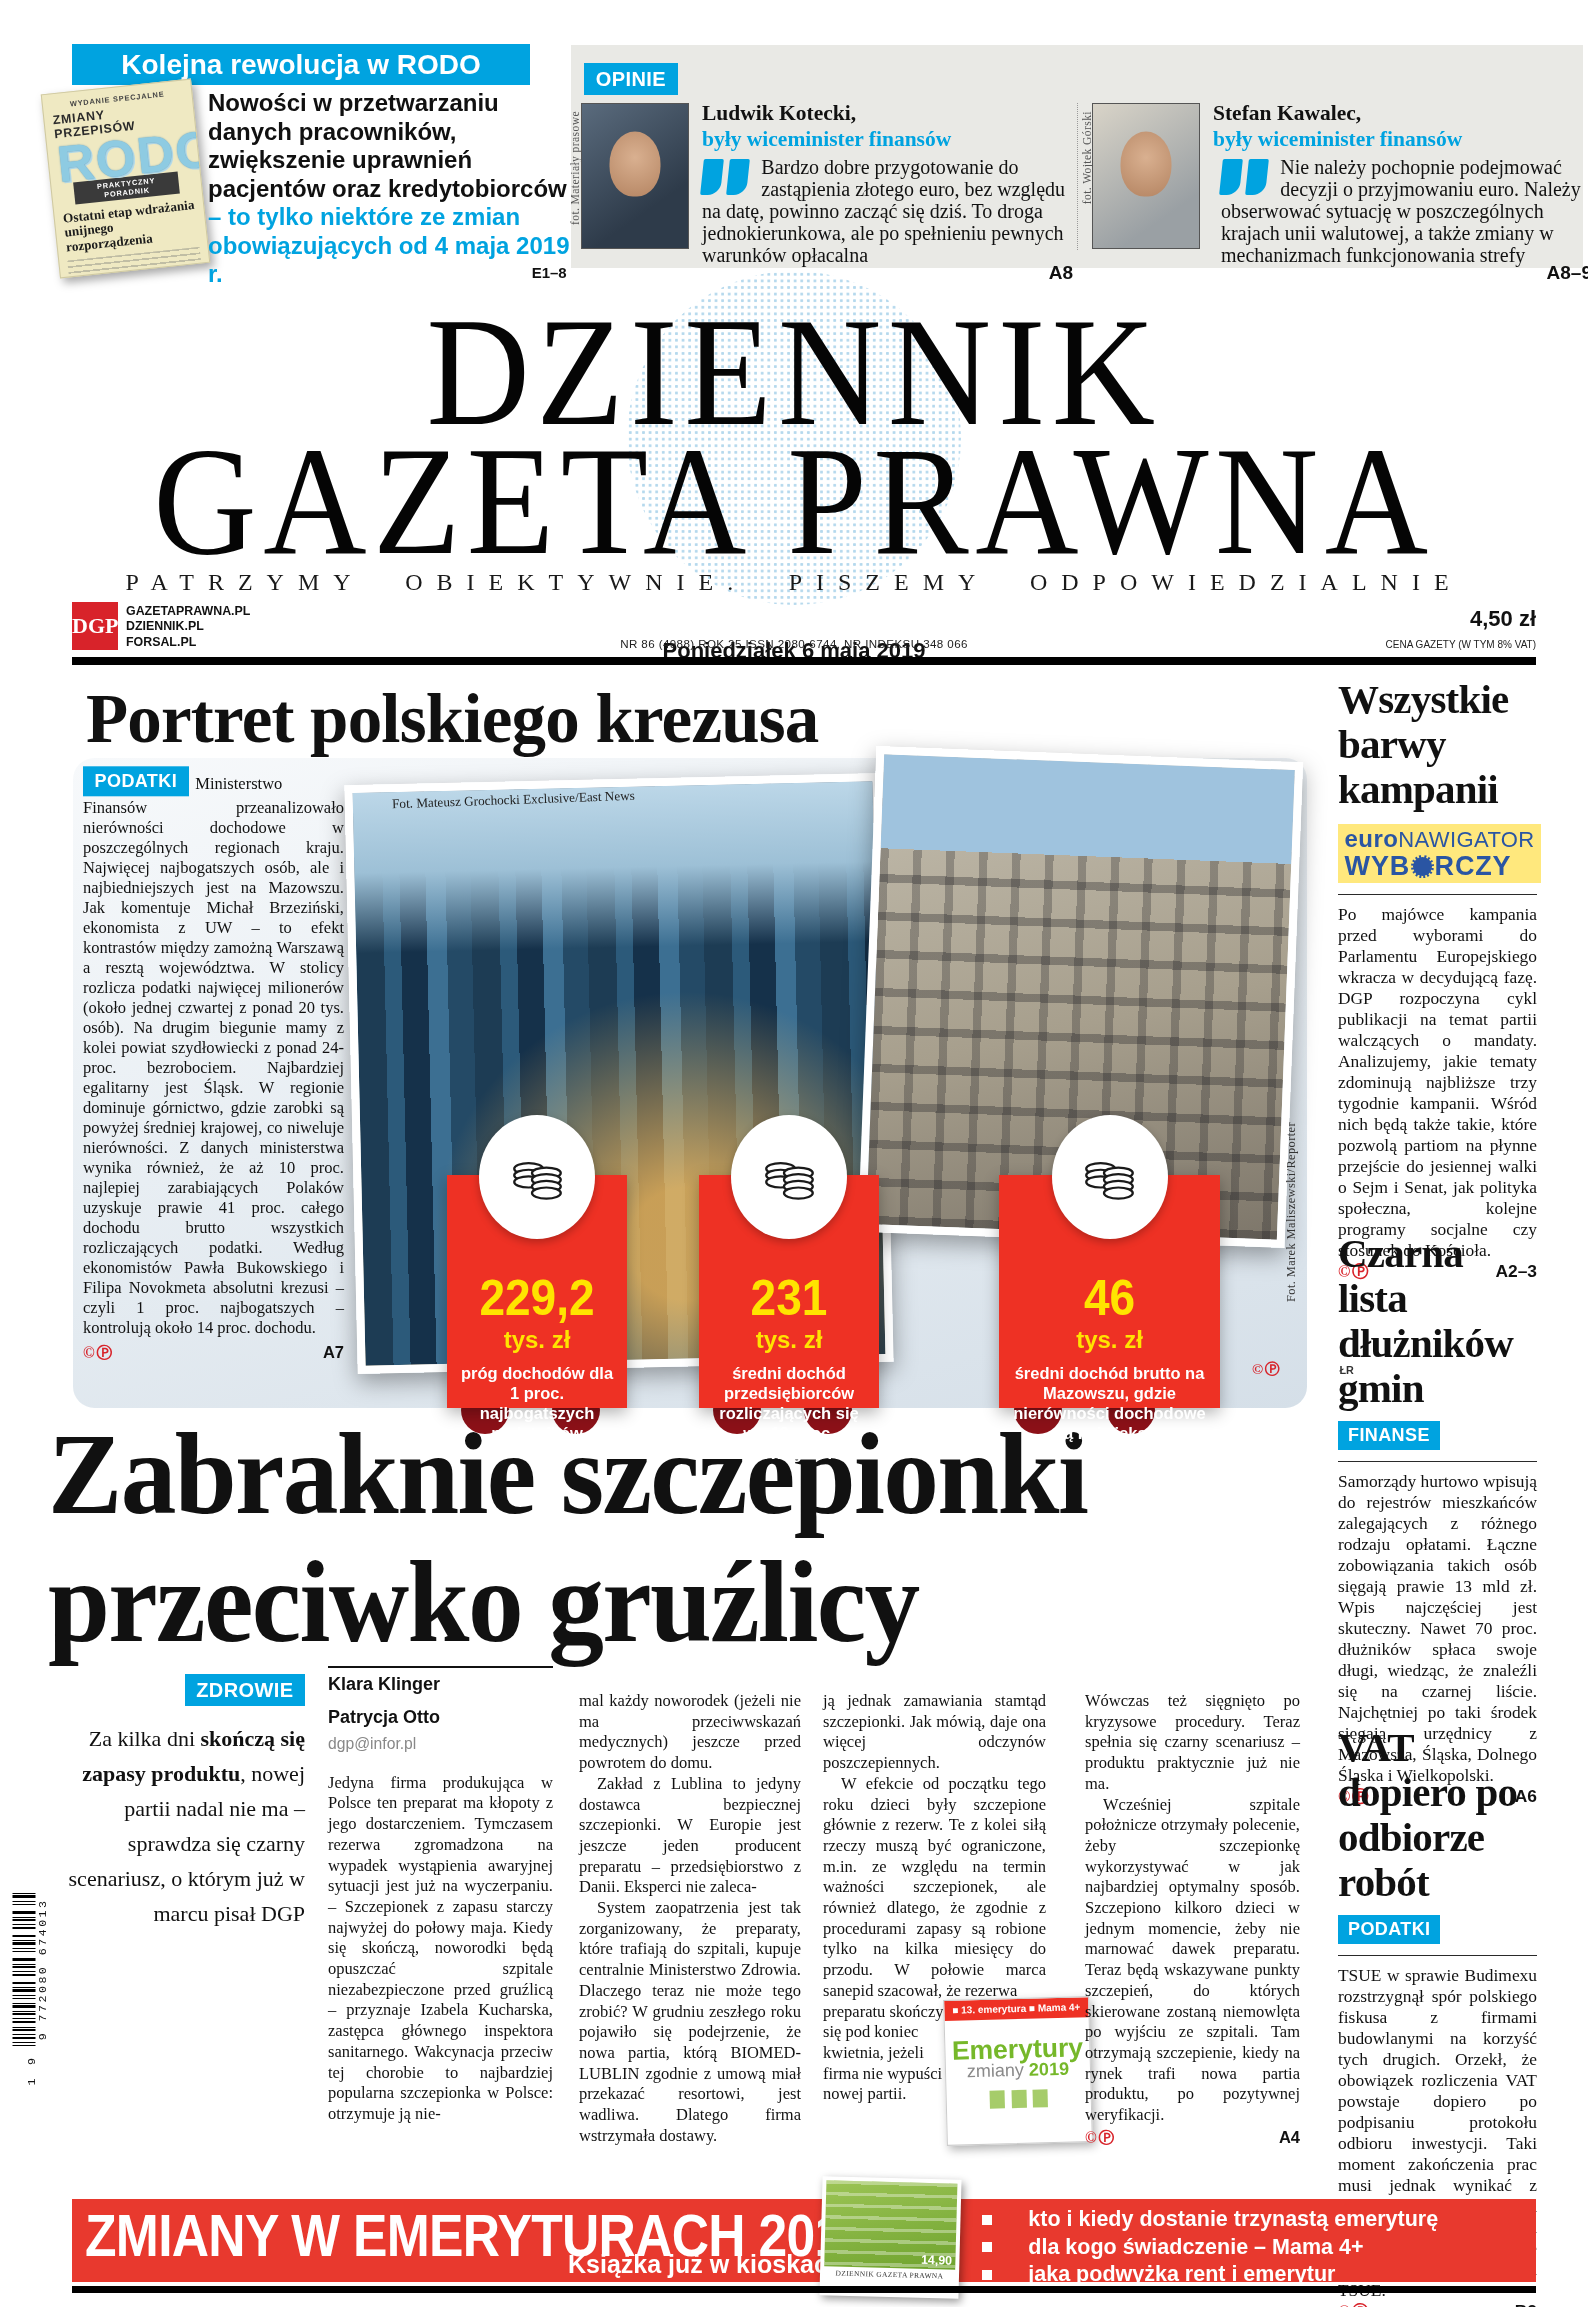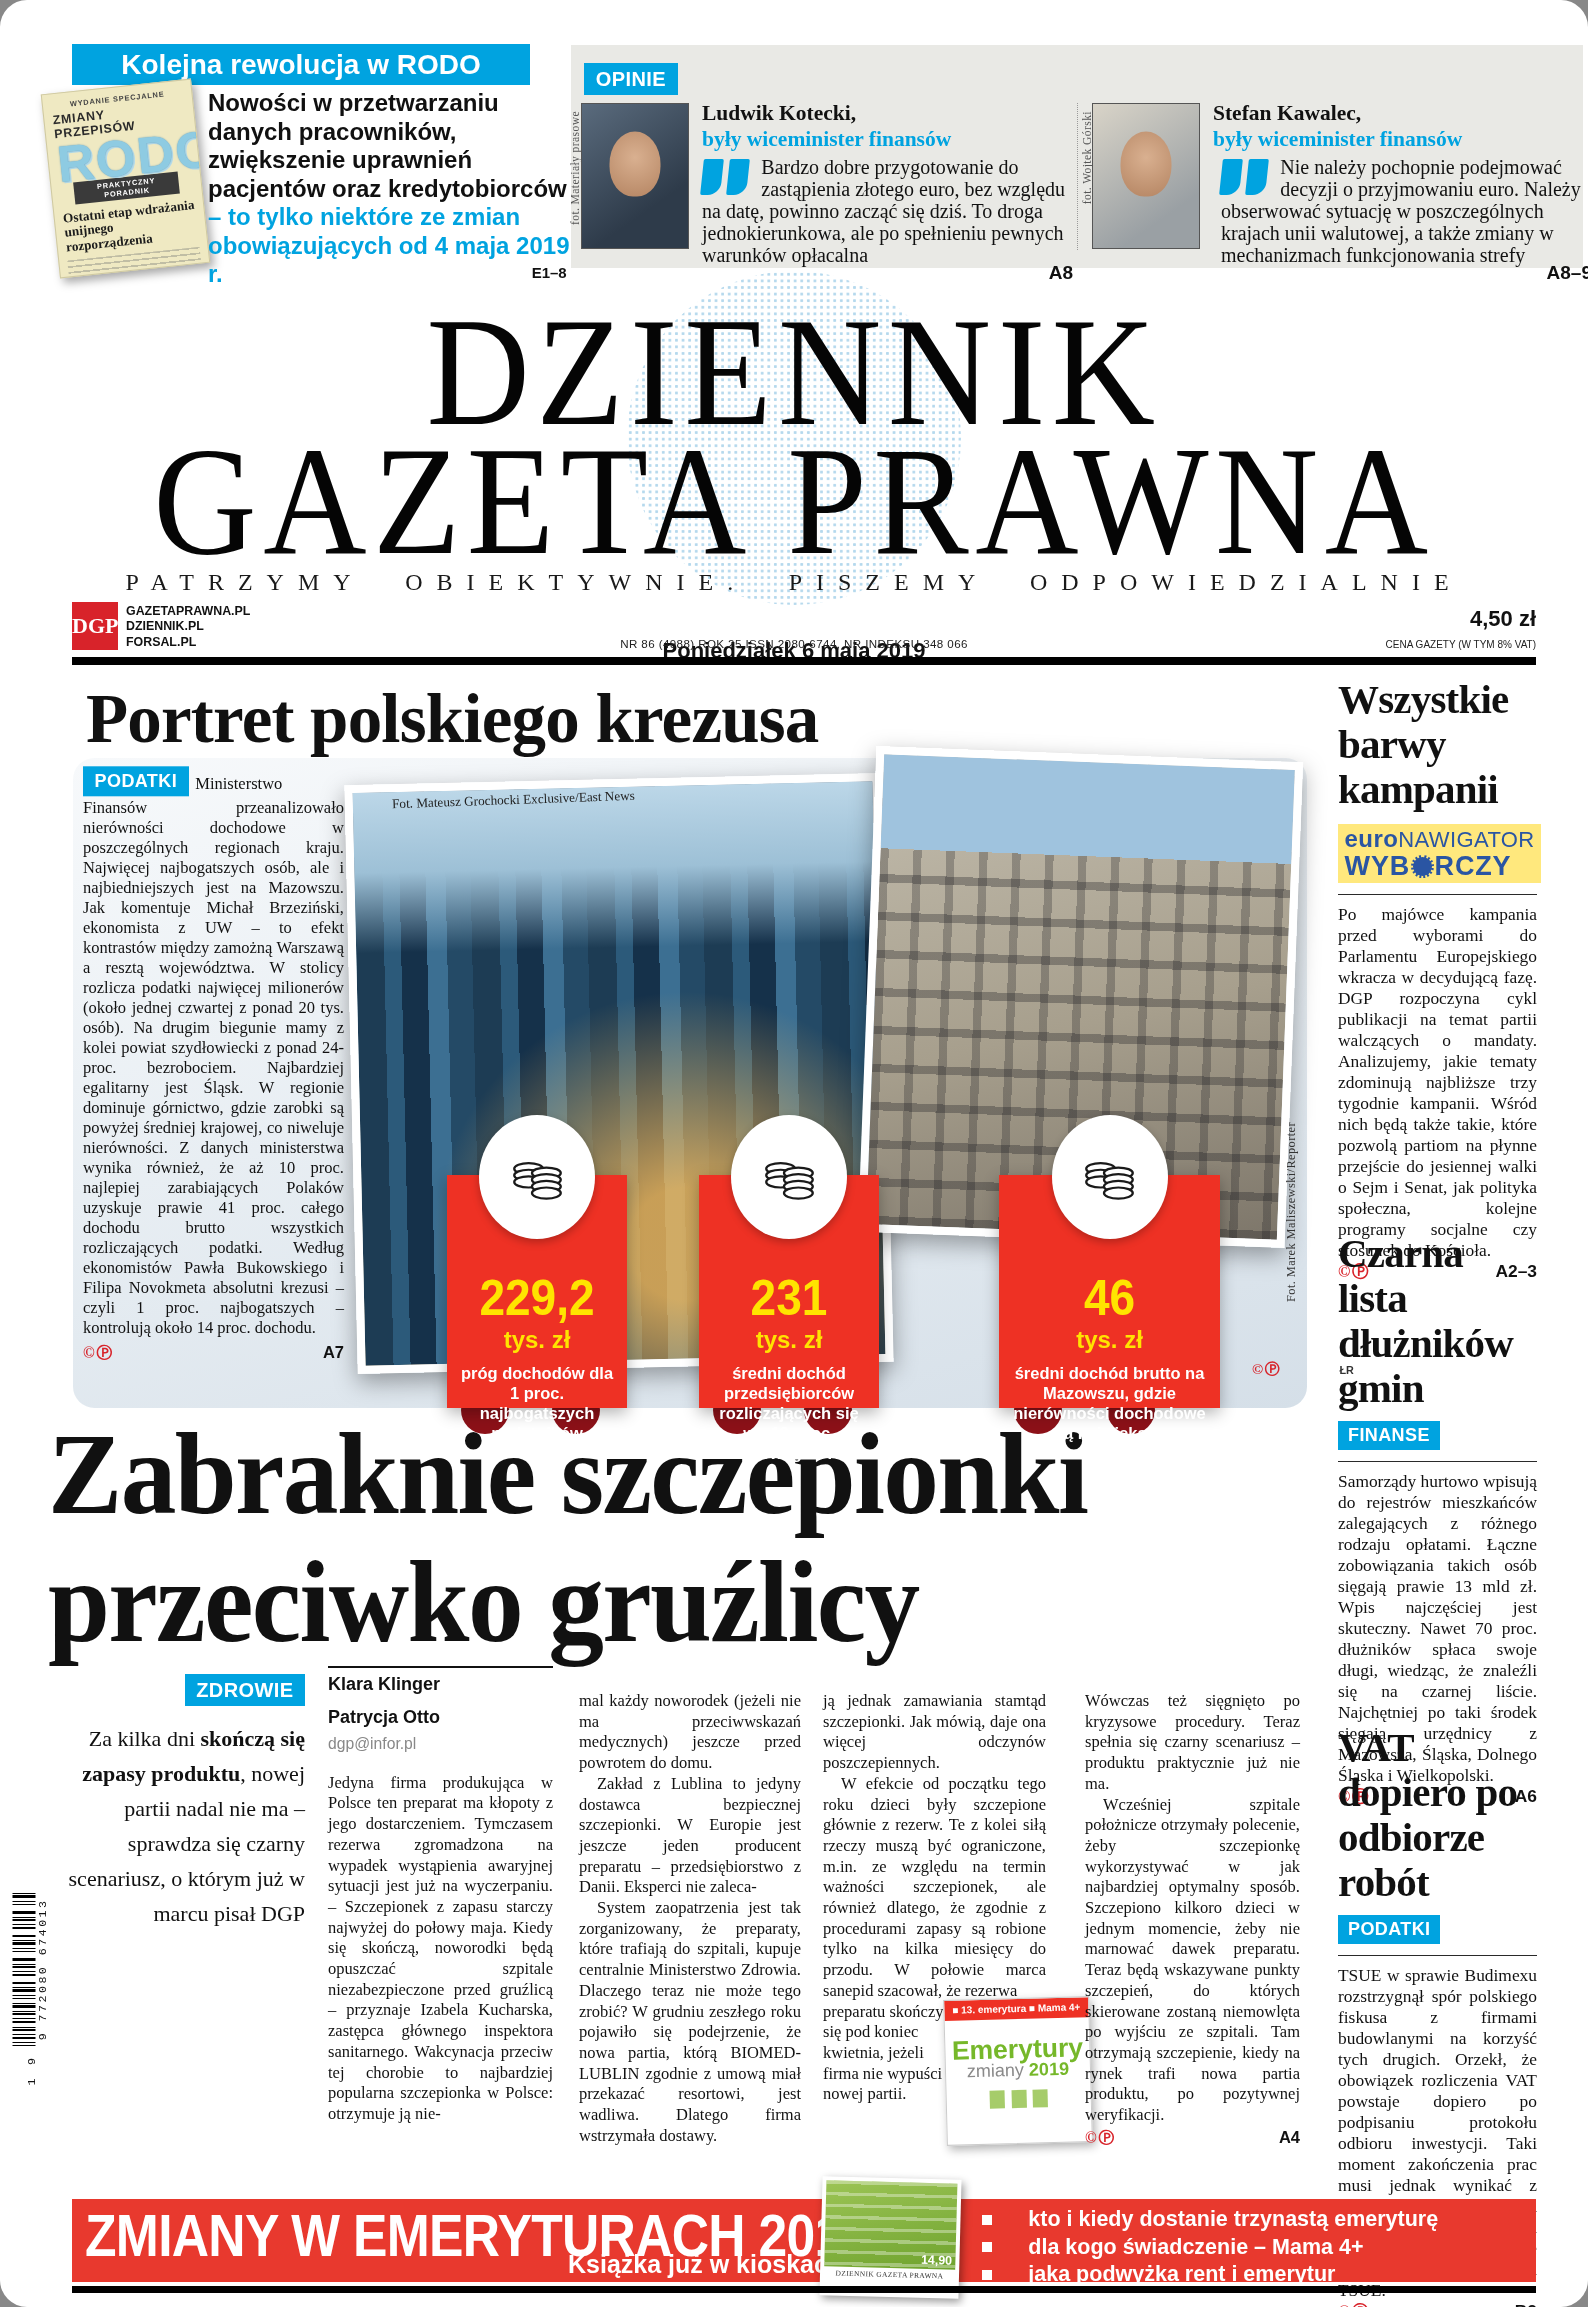--- a/index.html
+++ b/index.html
@@ -1,21 +1,20 @@
 <!DOCTYPE html>
 <html style="--accent-cyan: #00a3e0; --brand-red: #d8232a; --card-red: #ee3124; --card-dark-red: #8c1118; --banner-red: #e8392e; --accent-yellow: #ffe400; --logo-blue: #2a55a3; --logo-yellow: #ffe87d; --panel-gray: #e9e9e5;font-size:13.2px"><head>
 <meta charset="utf-8">
 <style>
   * { margin:0; padding:0; box-sizing:border-box; }
   html,body { background:#888; }
   .page {
     position:relative; width:1588px; height:2307px; margin:0 auto;
     background:#ffffff; overflow:hidden; color:#111;
     font-family:"Liberation Serif","DejaVu Serif",serif;
-    border-radius:27px;
   }
   .sans { font-family:"Liberation Sans","DejaVu Sans",sans-serif; }
   .abs { position:absolute; }
 
   
   .kicker {
     display:inline-block; background:var(--accent-cyan,#00a3e0); color:#fff;
     font-family:"Liberation Sans","DejaVu Sans",sans-serif; font-weight:700;
     font-size:20px; line-height:1; padding:5.8px 11.6px 6.6px; letter-spacing:0.4px;
   }

